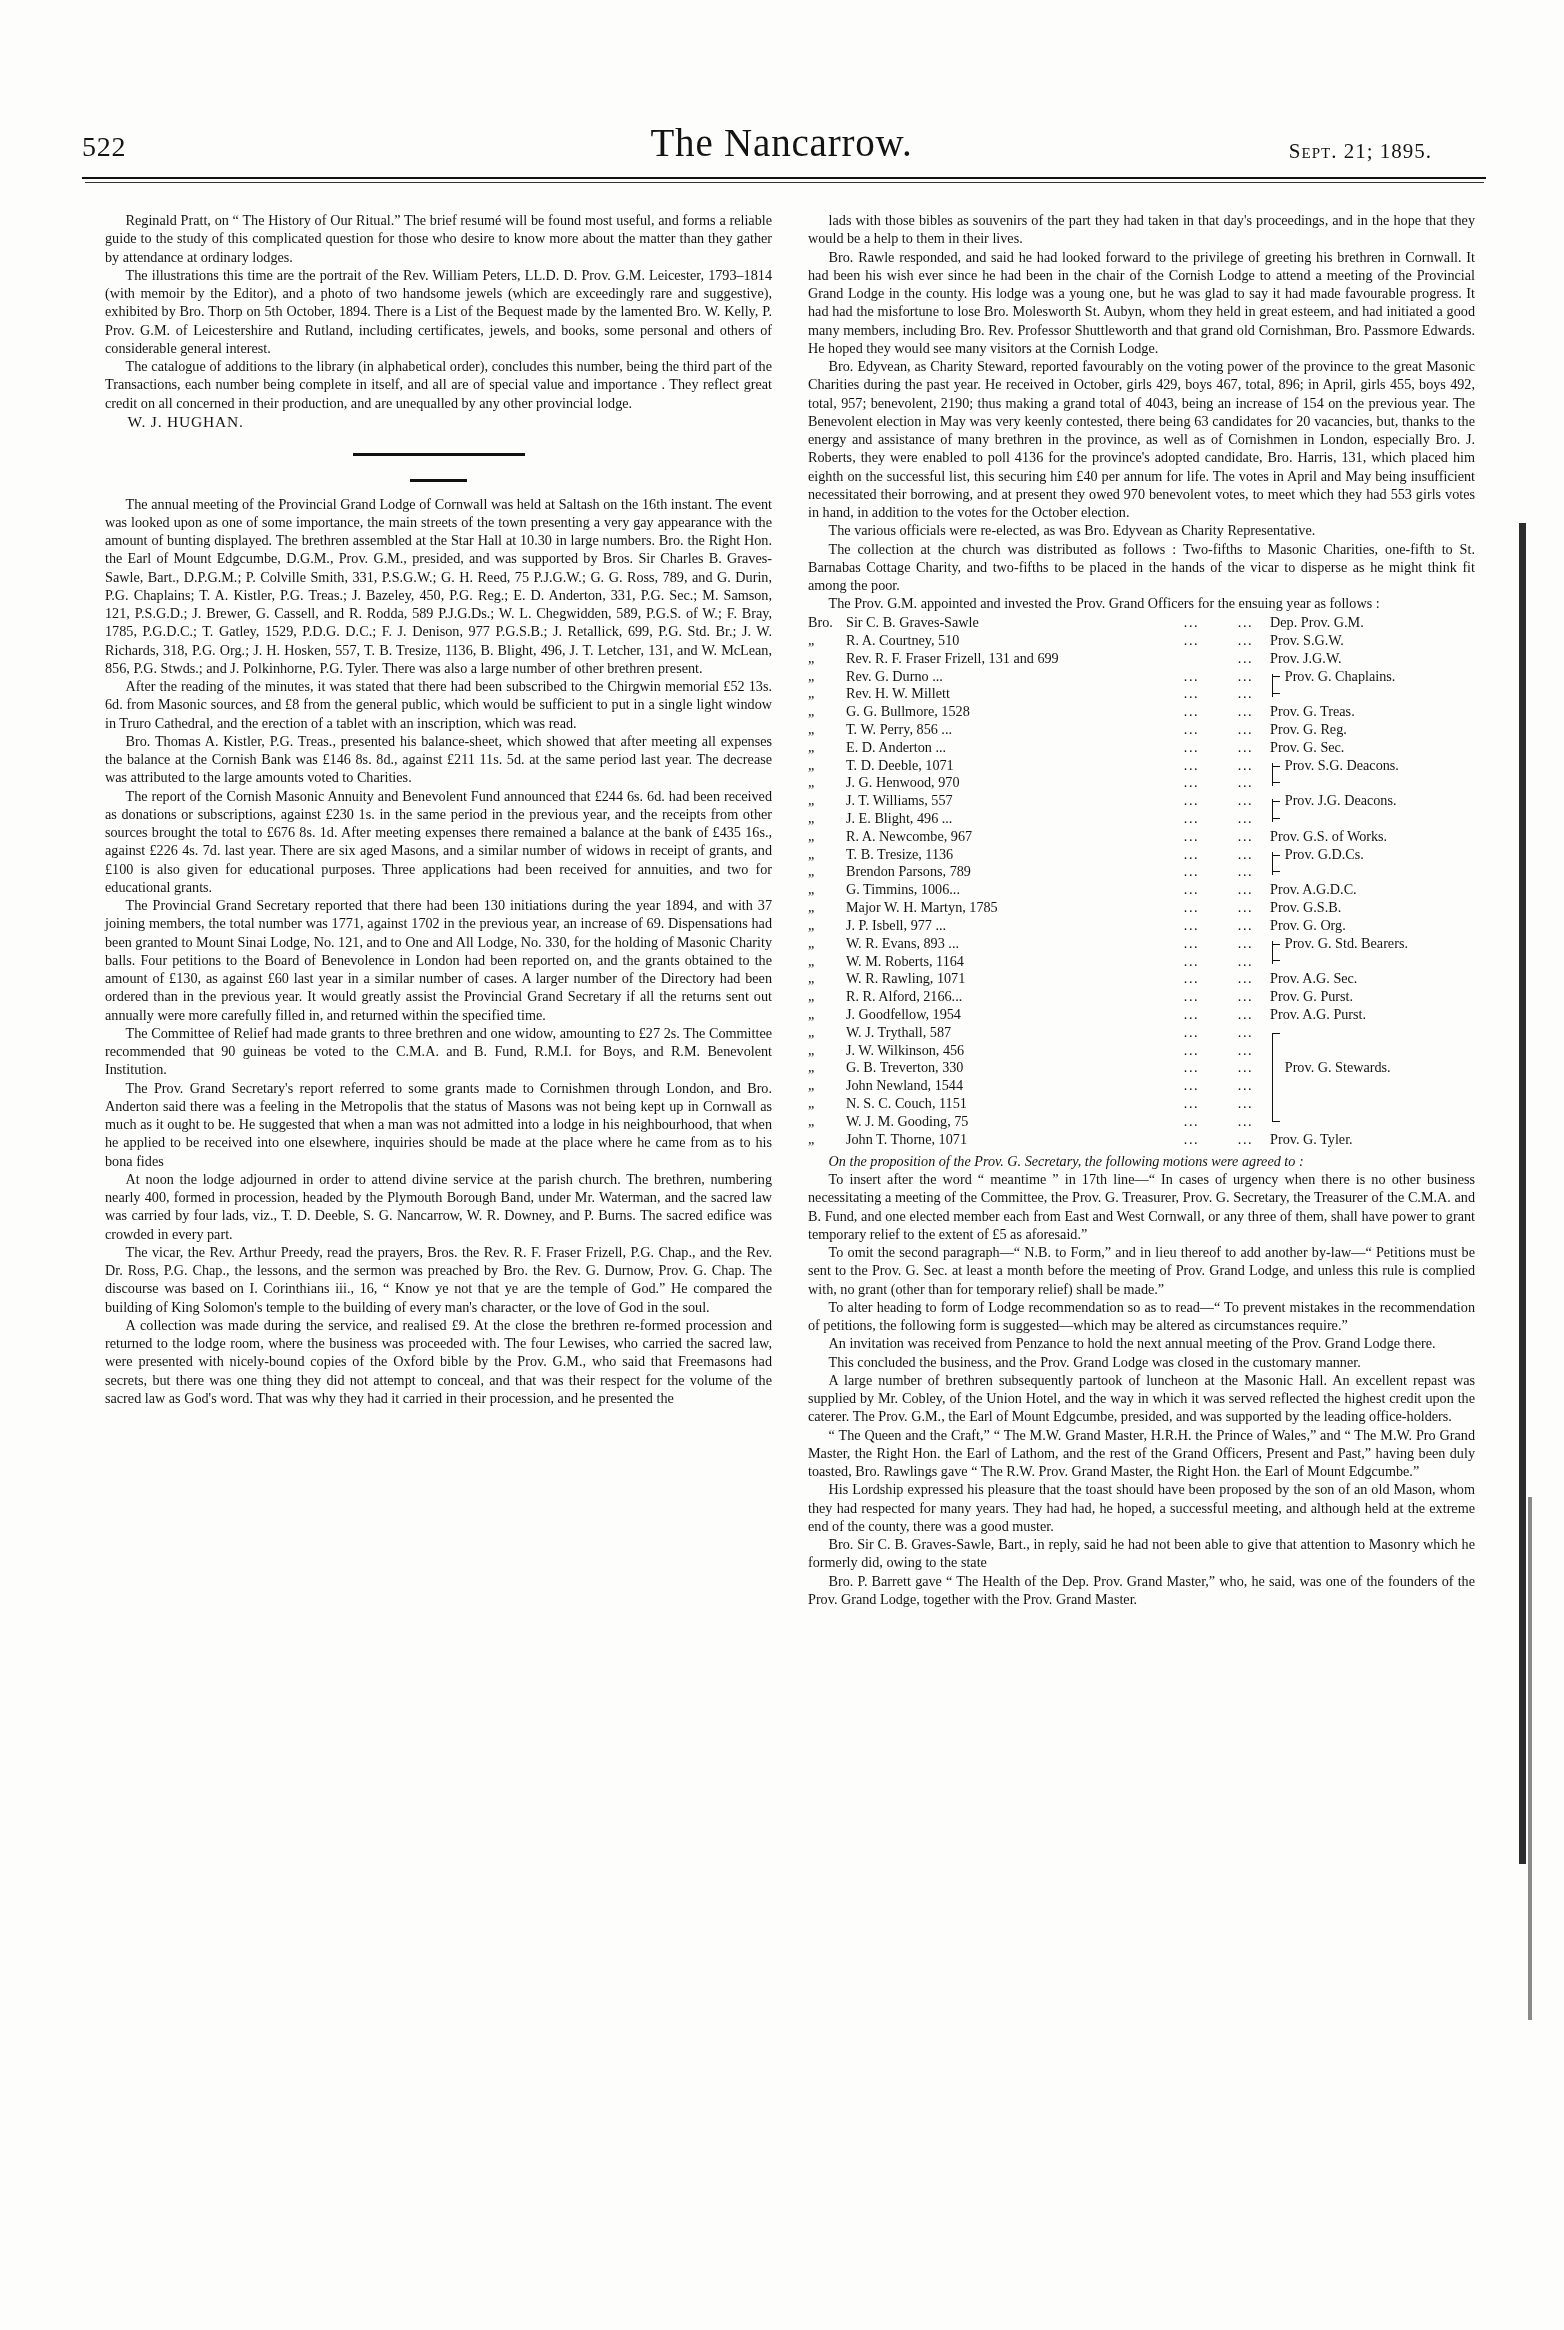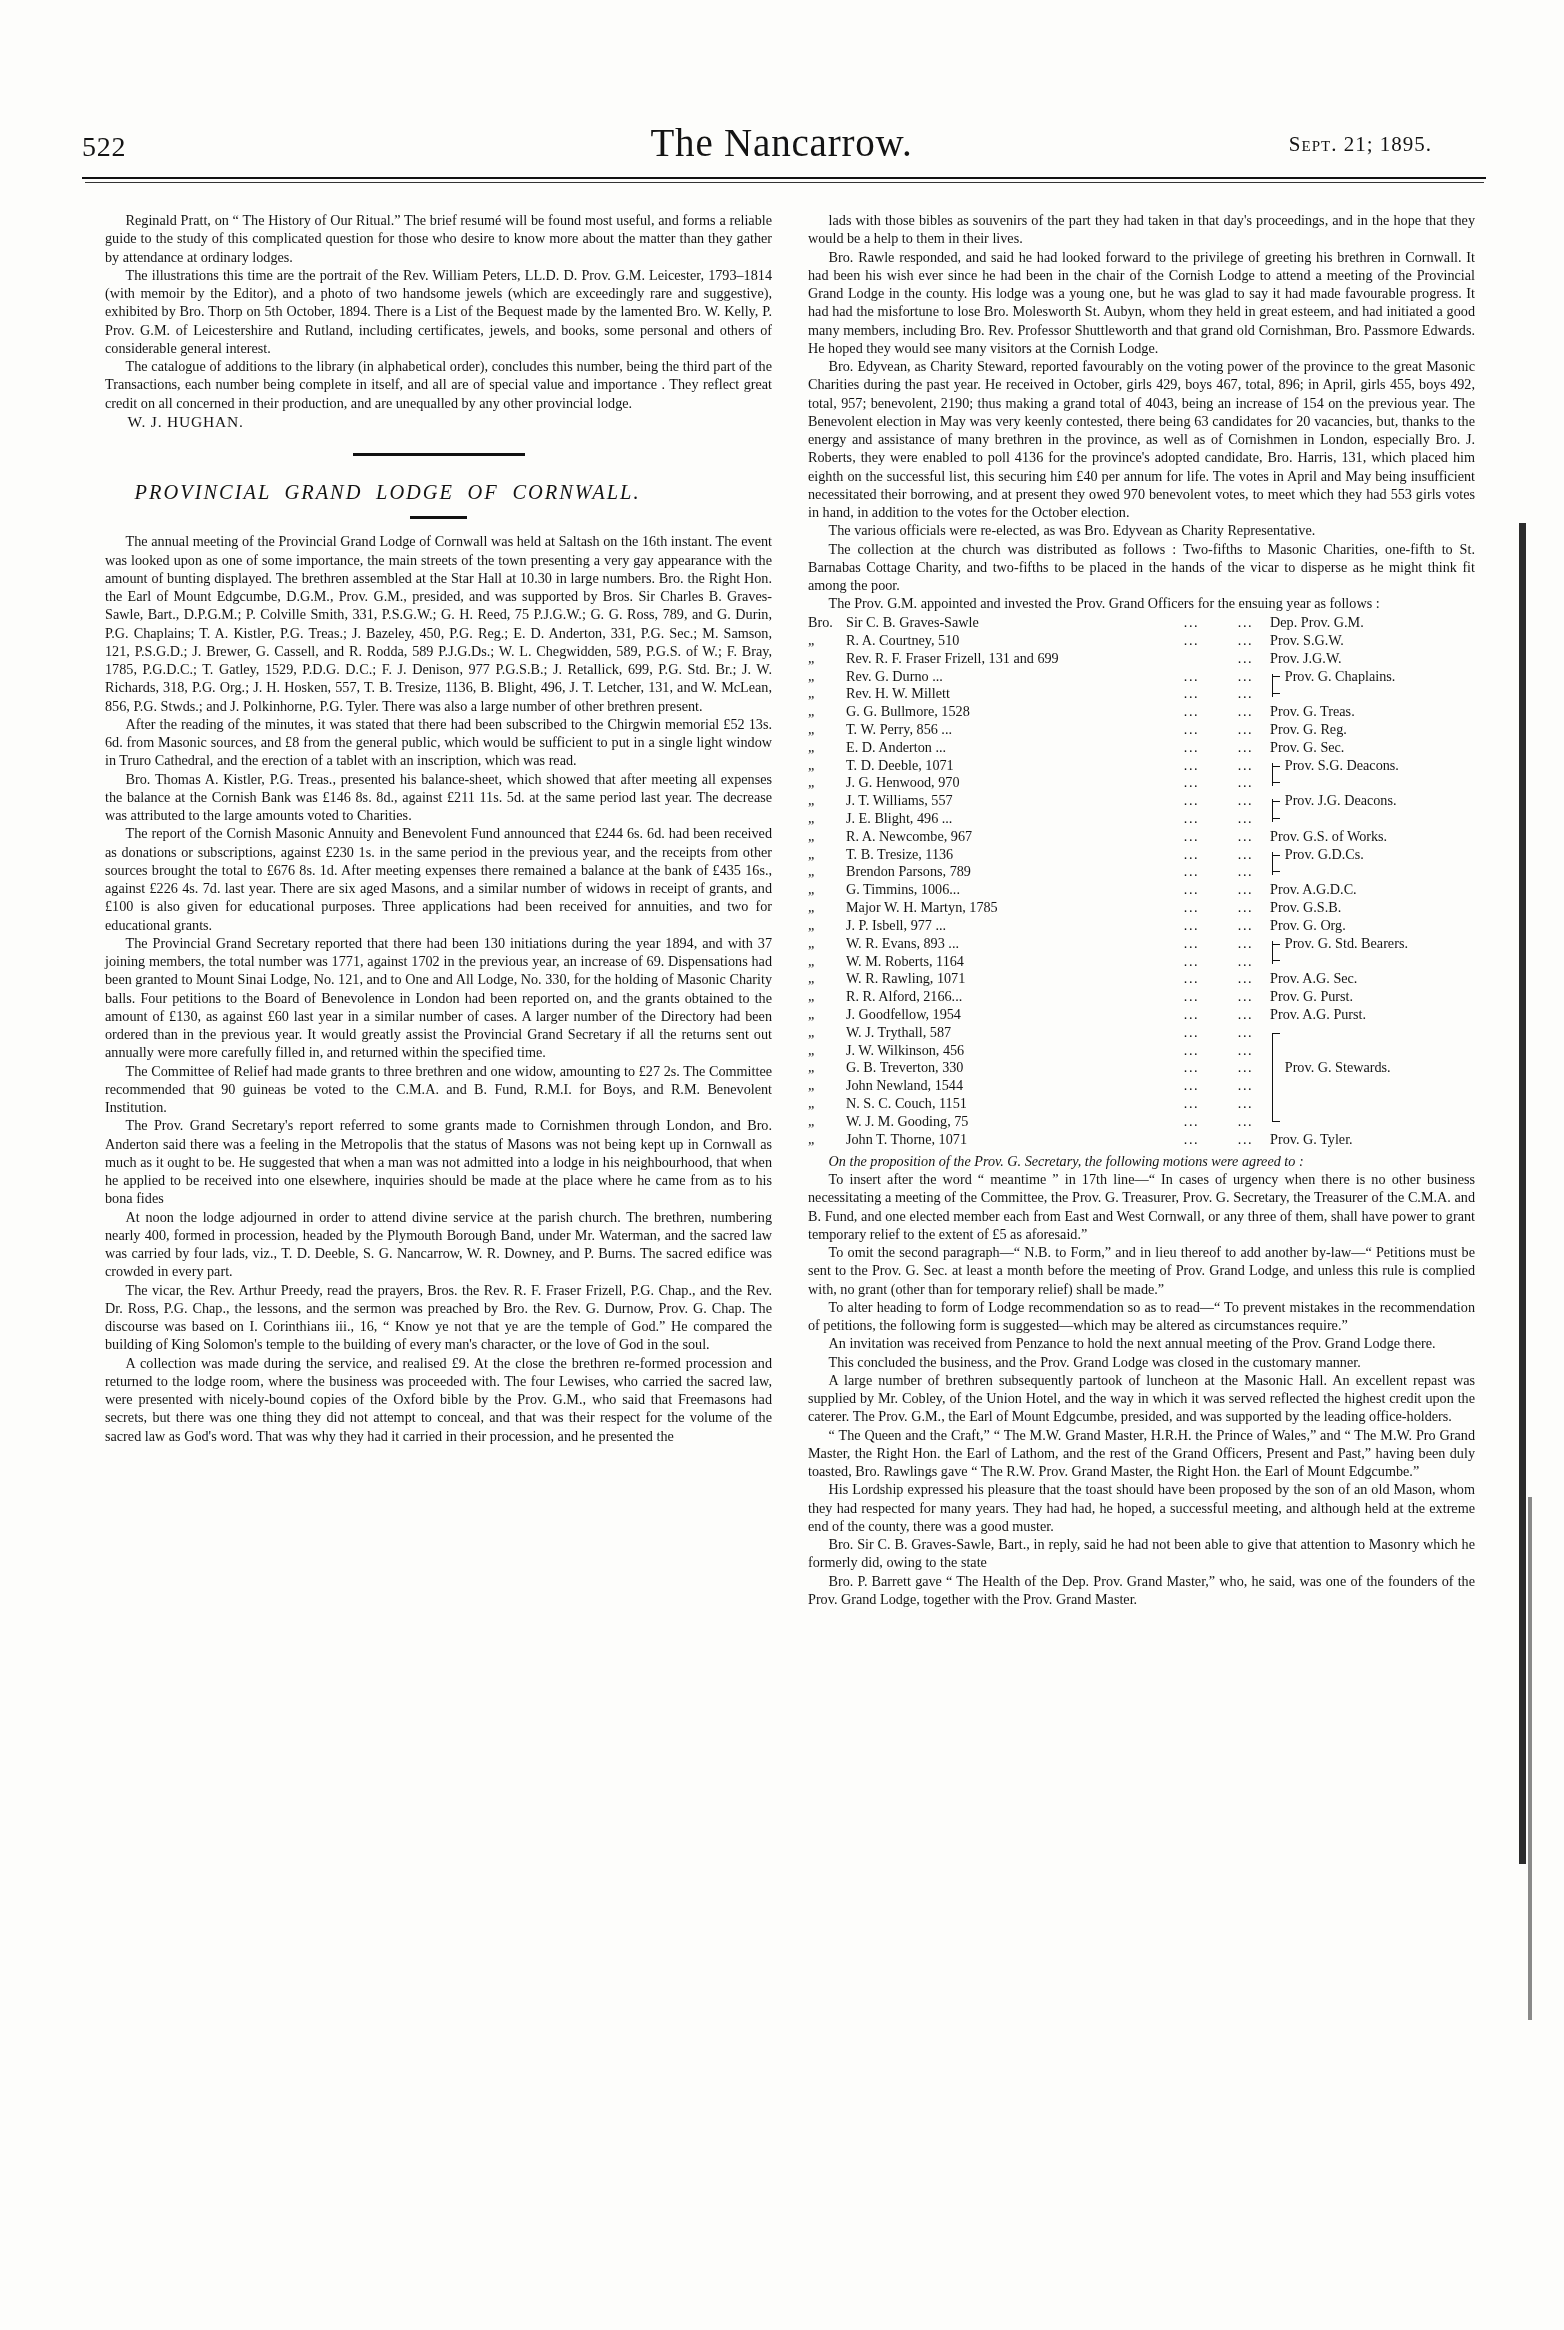--- a/index.html
+++ b/index.html
@@ -25,21 +25,21 @@
     font-weight:400;
   }
   .title{
     position:absolute;left:0;right:0;top:-3.3px;
     text-align:center;
     font-family:"Liberation Serif", serif;
     font-size:39px;
     letter-spacing:0.8px;
   }
   .issue-date{
-    position:absolute;right:49px;top:9px;
+    position:absolute;right:49px;top:16px;
     font-size:21px;
     font-variant:small-caps;
     letter-spacing:1px;
   }
   .rule{
     position:absolute;left:82px;top:177px;width:1404px;height:0;
     border-top:2.5px solid #111;
   }
   .rule2{
     position:absolute;left:85px;top:182px;width:1399px;height:0;
@@ -128,21 +128,20 @@
   <div class="rule2"></div>
 
   <div class="col col-left">
     <div id="left-top">
         <p>Reginald Pratt, on “ The History of Our Ritual.”   The brief resumé will be found most useful, and forms a reliable guide to the study of this complicated question for those who desire to know more about the matter than they gather by attendance at ordinary lodges.</p>
         <p>The illustrations this time are the portrait of the Rev. William Peters, LL.D. D. Prov. G.M. Leicester, 1793–1814 (with memoir by the Editor), and a photo of two handsome jewels (which are exceedingly rare and suggestive), exhibited by Bro. Thorp on 5th October, 1894.   There is a List of the Bequest made by the lamented Bro. W. Kelly, P. Prov. G.M. of Leicestershire and Rutland, including certificates, jewels, and books, some personal and others of considerable general interest.</p>
         <p>The catalogue of additions to the library (in alphabetical order), concludes this number, being the third part of the Transactions, each number being complete in itself, and all are of special value and importance .  They reflect great credit on all concerned in their production, and are unequalled by any other provincial lodge.</p>
       </div>
     <p class="signature">W. J. HUGHAN.</p>
     <div class="divider-long"></div>
-    <p class="section-head">PROVINCIAL  GRAND  LODGE  OF  CORNWALL.</p>
     <div class="divider-short"></div>
     <div id="left-body">
         <p>The annual meeting of the Provincial Grand Lodge of Cornwall was held at Saltash on the 16th instant.   The event was looked upon as one of some importance, the main streets of the town presenting a very gay appearance with the amount of bunting displayed.   The brethren assembled at the Star Hall at 10.30 in large numbers.  Bro. the Right Hon. the Earl of Mount Edgcumbe, D.G.M., Prov. G.M., presided, and was supported by Bros. Sir Charles B. Graves-Sawle, Bart., D.P.G.M.;  P. Colville Smith, 331, P.S.G.W.;  G. H. Reed, 75  P.J.G.W.;  G. G. Ross, 789, and G. Durin, P.G. Chaplains;  T. A. Kistler, P.G. Treas.;  J. Bazeley, 450, P.G. Reg.;  E. D. Anderton, 331, P.G. Sec.;  M. Samson, 121, P.S.G.D.;  J. Brewer, G. Cassell, and R. Rodda, 589 P.J.G.Ds.;  W. L. Chegwidden, 589, P.G.S. of W.;  F. Bray, 1785, P.G.D.C.;  T. Gatley, 1529, P.D.G. D.C.;  F. J. Denison, 977 P.G.S.B.;  J. Retallick, 699, P.G. Std. Br.;  J. W. Richards, 318, P.G. Org.;  J. H. Hosken, 557, T. B. Tresize, 1136, B. Blight, 496, J. T. Letcher, 131, and W. McLean, 856, P.G. Stwds.; and J. Polkinhorne, P.G. Tyler.   There was also a large number of other brethren present.</p>
         <p>After the reading of the minutes, it was stated that there had been subscribed to the Chirgwin memorial £52 13s. 6d. from Masonic sources, and £8 from the general public, which would be sufficient to put in a single light window in Truro Cathedral, and the erection of a tablet with an inscription, which was read.</p>
         <p>Bro. Thomas A. Kistler, P.G. Treas., presented his balance-sheet, which showed that after meeting all expenses the balance at the Cornish Bank was £146 8s. 8d., against £211 11s. 5d. at the same period last year. The decrease was attributed to the large amounts voted to Charities.</p>
         <p>The report of the Cornish Masonic Annuity and Benevolent Fund announced that £244 6s. 6d. had been received as donations or subscriptions, against £230 1s. in the same period in the previous year, and the receipts from other sources brought the total to £676 8s. 1d.   After meeting expenses there remained a balance at the bank of £435 16s., against £226 4s. 7d. last year.   There are six aged Masons, and a similar number of widows in receipt of grants, and £100 is also given for educational purposes.   Three applications had been received for annuities, and two for educational grants.</p>
         <p>The Provincial Grand Secretary reported that there had been 130 initiations during the year 1894, and with 37 joining members, the total number was 1771, against 1702 in the previous year, an increase of 69. Dispensations had been granted to Mount Sinai Lodge, No. 121, and to One and All Lodge, No. 330, for the holding of Masonic Charity balls. Four petitions to the Board of Benevolence in London had been reported on, and the grants obtained to the amount of £130, as against £60 last year in a similar number of cases.   A larger number of the Directory had been ordered than in the previous year.   It would greatly assist the Provincial Grand Secretary if all the returns sent out annually were more carefully filled in, and returned within the specified time.</p>
         <p>The Committee of Relief had made grants to three brethren and one widow, amounting to £27 2s.   The Committee recommended that 90 guineas be voted to the C.M.A. and B. Fund, R.M.I. for Boys, and R.M. Benevolent Institution.</p>
         <p>The Prov. Grand Secretary's report referred to some grants made to Cornishmen through London, and Bro. Anderton said there was a feeling in the Metropolis that the status of Masons was not being kept up in Cornwall as much as it ought to be.   He suggested that when a man was not admitted into a lodge in his neighbourhood, that when he applied to be received into one elsewhere, inquiries should be made at the place where he came from as to his bona fides</p>
         <p>At noon the lodge adjourned in order to attend divine service at the parish church.   The brethren, numbering nearly 400, formed in procession, headed by the Plymouth Borough Band, under Mr. Waterman, and the sacred law was carried by four lads, viz., T. D. Deeble, S. G. Nancarrow, W. R. Downey, and P. Burns.   The sacred edifice was crowded in every part.</p>

